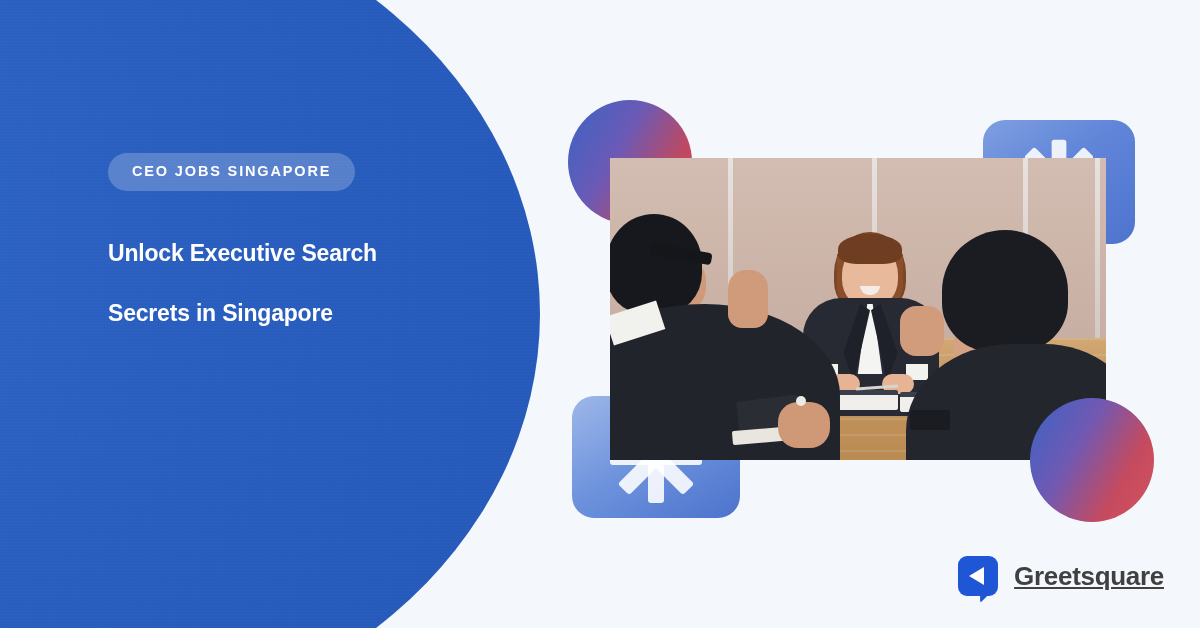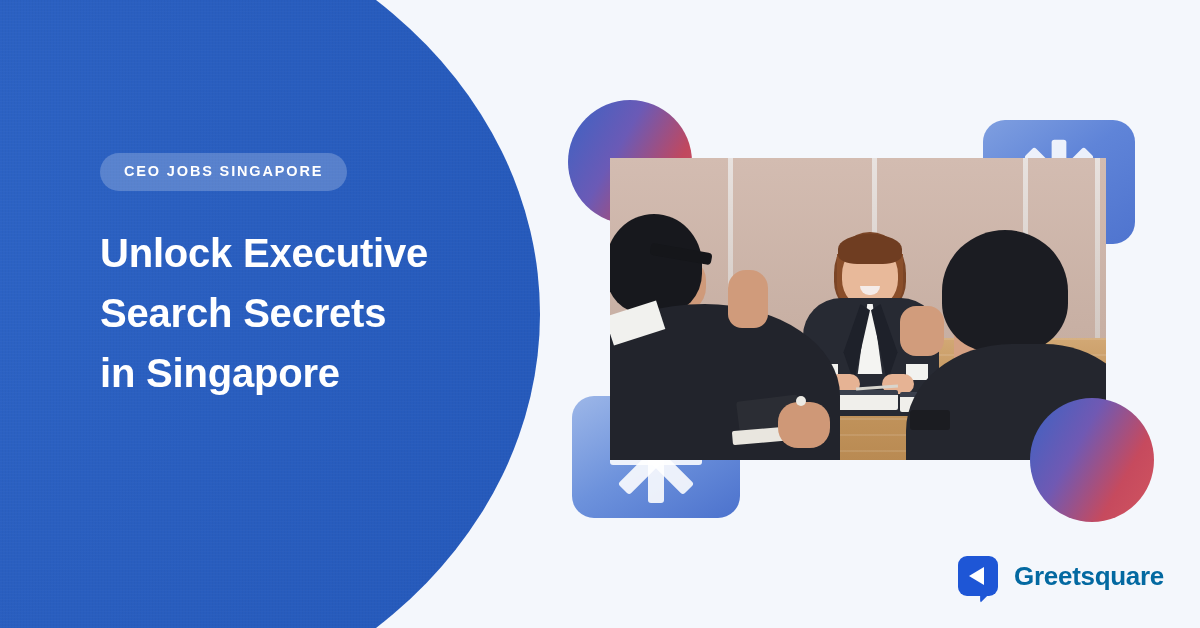--- a/index.html
+++ b/index.html
@@ -42,39 +42,39 @@
   .blue-flat-left::after{
     content:"";
     position:absolute; inset:0;
     opacity:.16;
     background-image:
       repeating-linear-gradient(0deg, rgba(255,255,255,.10) 0 1px, transparent 1px 3px),
       repeating-linear-gradient(90deg, rgba(0,0,0,.10) 0 1px, transparent 1px 3px);
   }
 
   
-  .copy { position:absolute; left:100px; top:153px; width:360px; z-index:6; }
+  .copy { position:absolute; left:108px; top:153px; width:360px; z-index:6; }
 
   .eyebrow {
     display:inline-block;
     padding:11px 24px 12px;
     border-radius:22px;
     background:rgba(255,255,255,.22);
     color:#ffffff;
     font-size:14.5px;
     font-weight:bold;
     letter-spacing:1.85px;
     line-height:1;
     white-space:nowrap;
   }
 
   .headline {
     margin-top:32px;
     color:#ffffff;
-    font-size:40px;
+    font-size:23px;
     font-weight:bold;
     line-height:60px;
     letter-spacing:-0.2px;
     max-width:330px;
   }
 
   .subhead {
     margin-top:33px;
     color:#ffffff;
     font-size:17px;
@@ -312,21 +312,21 @@
     border-radius:0 0 0 3px;
   }
   .logo-tri{
     position:absolute; left:11px; top:11px;
     width:0; height:0;
     border-top:9px solid transparent;
     border-bottom:9px solid transparent;
     border-right:15px solid #ffffff;
   }
   .logo-text{
-    font-size:26px; font-weight:bold; color:#0369a1; letter-spacing:-0.3px;
+    font-size:26px; font-weight:bold; color:#404040; letter-spacing:-0.3px;text-decoration:underline;
   }
 </style>
 </head>
 <body>
 
 <div id="banner">
 
   <div class="blue-flat-left"></div>
   <div class="blue-blob"></div>
 

